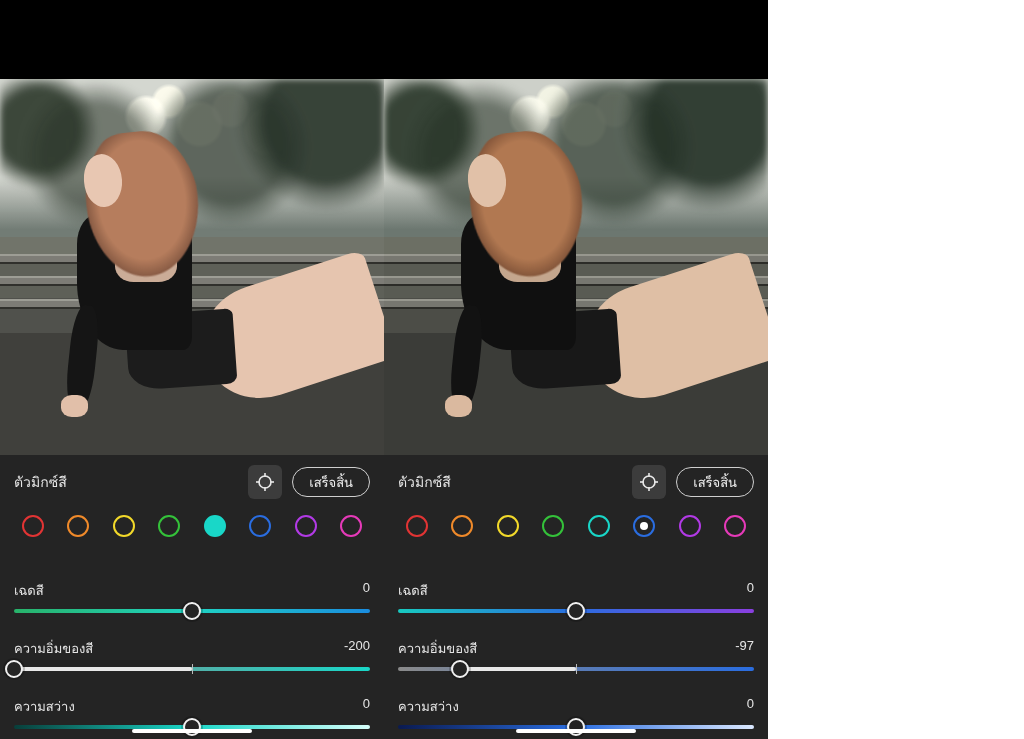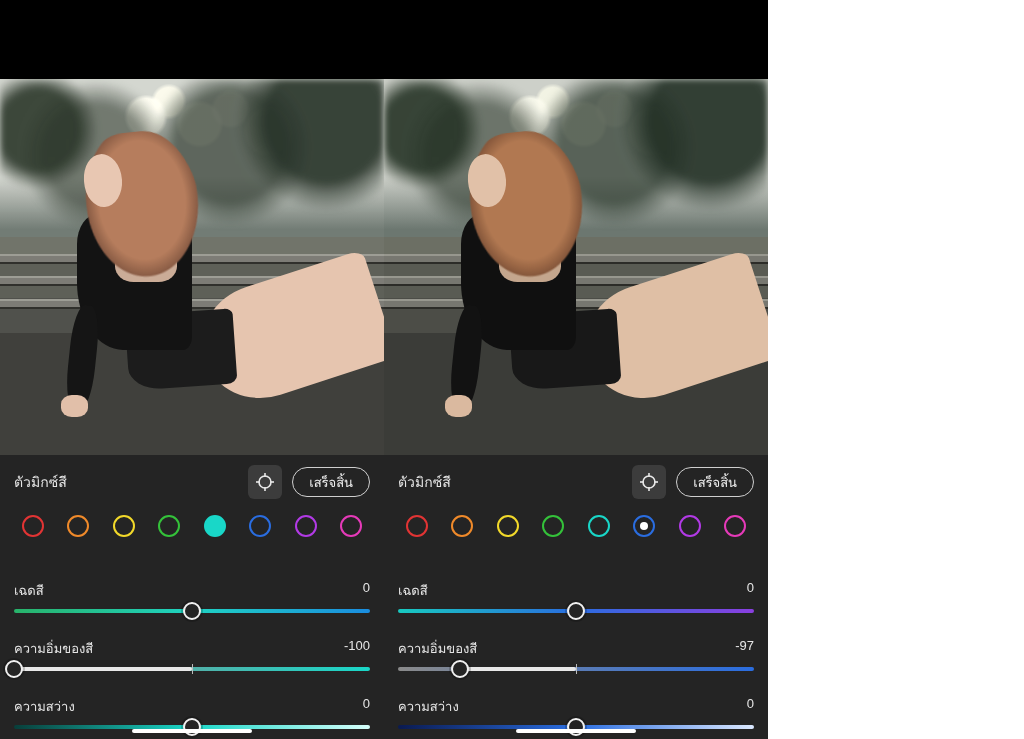--- a/index.html
+++ b/index.html
@@ -226,21 +226,21 @@
           </div>
           <div class="track grad-aqua-hue">
               <div class="center-tick"></div>
               <div class="thumb" style="left: 50%;"></div>
             </div>
         </div>
 
         <div class="slider-row">
           <div class="slider-label">
             <span>ความอิ่มของสี</span>
-            <span>-100</span>
+            <span>-200</span>
           </div>
           <div class="track grad-aqua-sat">
               <div class="sat-fill" style="left: 0%; width: 50%;"></div>
               <div class="center-tick"></div>
               <div class="thumb" style="left: 0%;"></div>
             </div>
         </div>
 
         <div class="slider-row">
           <div class="slider-label">

